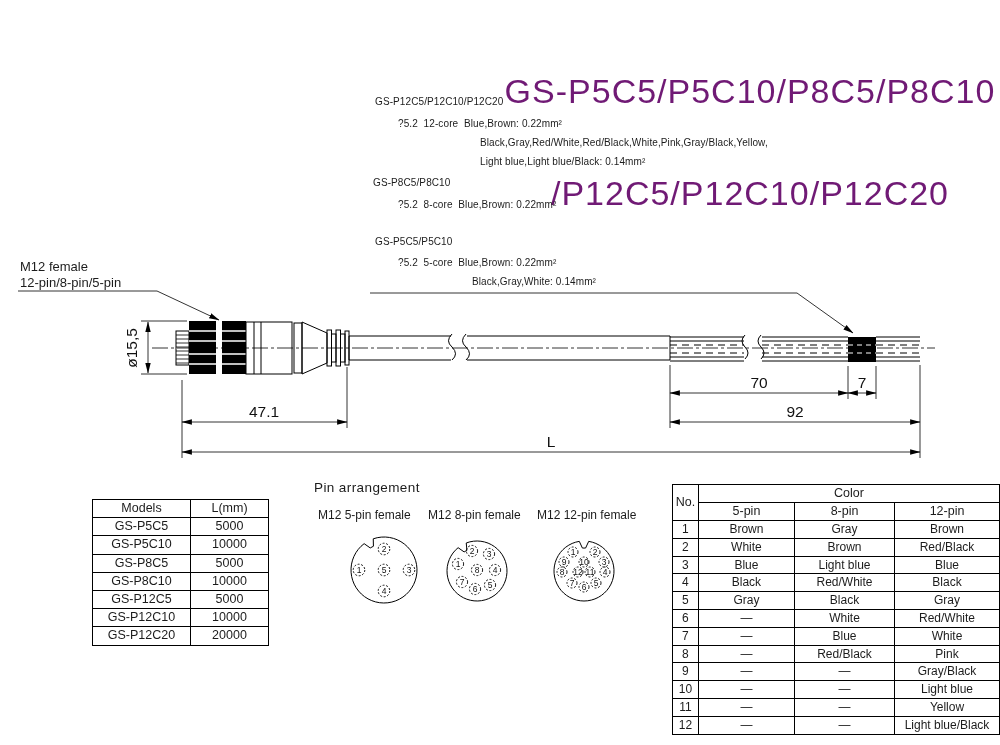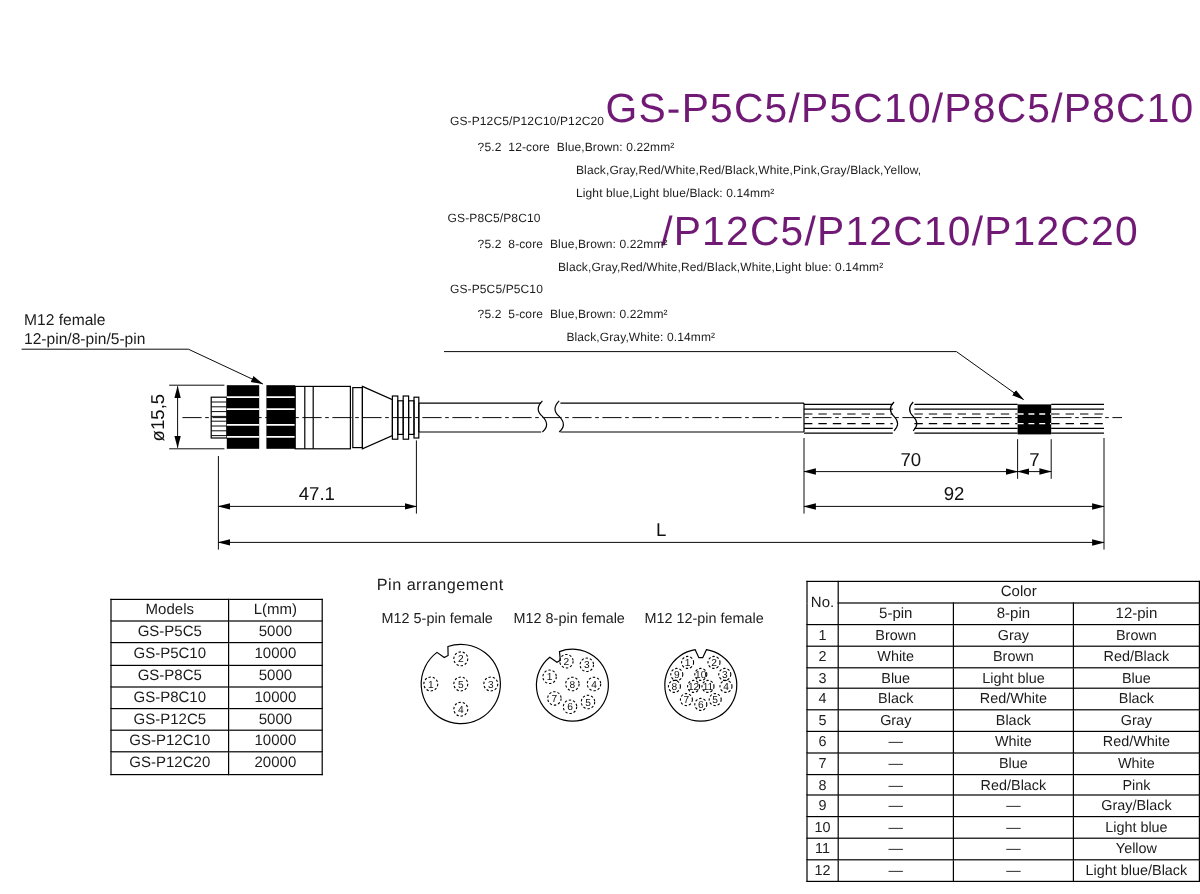--- a/index.html
+++ b/index.html
@@ -40,21 +40,20 @@
     <div>/P12C5/P12C10/P12C20</div>
   </div>
 
   <div class="abs spec" style="left:375px;top:96px;">GS-P12C5/P12C10/P12C20</div>
   <div class="abs spec" style="left:398px;top:118px;">?5.2  12-core  Blue,Brown: 0.22mm²</div>
   <div class="abs spec" style="left:480px;top:137px;">Black,Gray,Red/White,Red/Black,White,Pink,Gray/Black,Yellow,</div>
   <div class="abs spec" style="left:480px;top:156px;">Light blue,Light blue/Black: 0.14mm²</div>
 
   <div class="abs spec" style="left:373px;top:177px;">GS-P8C5/P8C10</div>
   <div class="abs spec" style="left:398px;top:199px;">?5.2  8-core  Blue,Brown: 0.22mm²</div>
-  <div class="abs spec" style="left:465px;top:218px;">Black,Gray,Red/White,Red/Black,White,Light blue: 0.14mm²</div>
 
   <div class="abs spec" style="left:375px;top:236px;">GS-P5C5/P5C10</div>
   <div class="abs spec" style="left:398px;top:257px;">?5.2  5-core  Blue,Brown: 0.22mm²</div>
   <div class="abs spec" style="left:472px;top:276px;">Black,Gray,White: 0.14mm²</div>
 
   <div class="abs lbl" style="left:20px;top:259px;">M12 female</div>
   <div class="abs lbl" style="left:20px;top:275px;">12-pin/8-pin/5-pin</div>
 
   <div class="abs pin-head" style="left:314px;top:480px;">Pin arrangement</div>
   <div class="abs pin-lbl" style="left:318px;top:508px;">M12 5-pin female</div>

